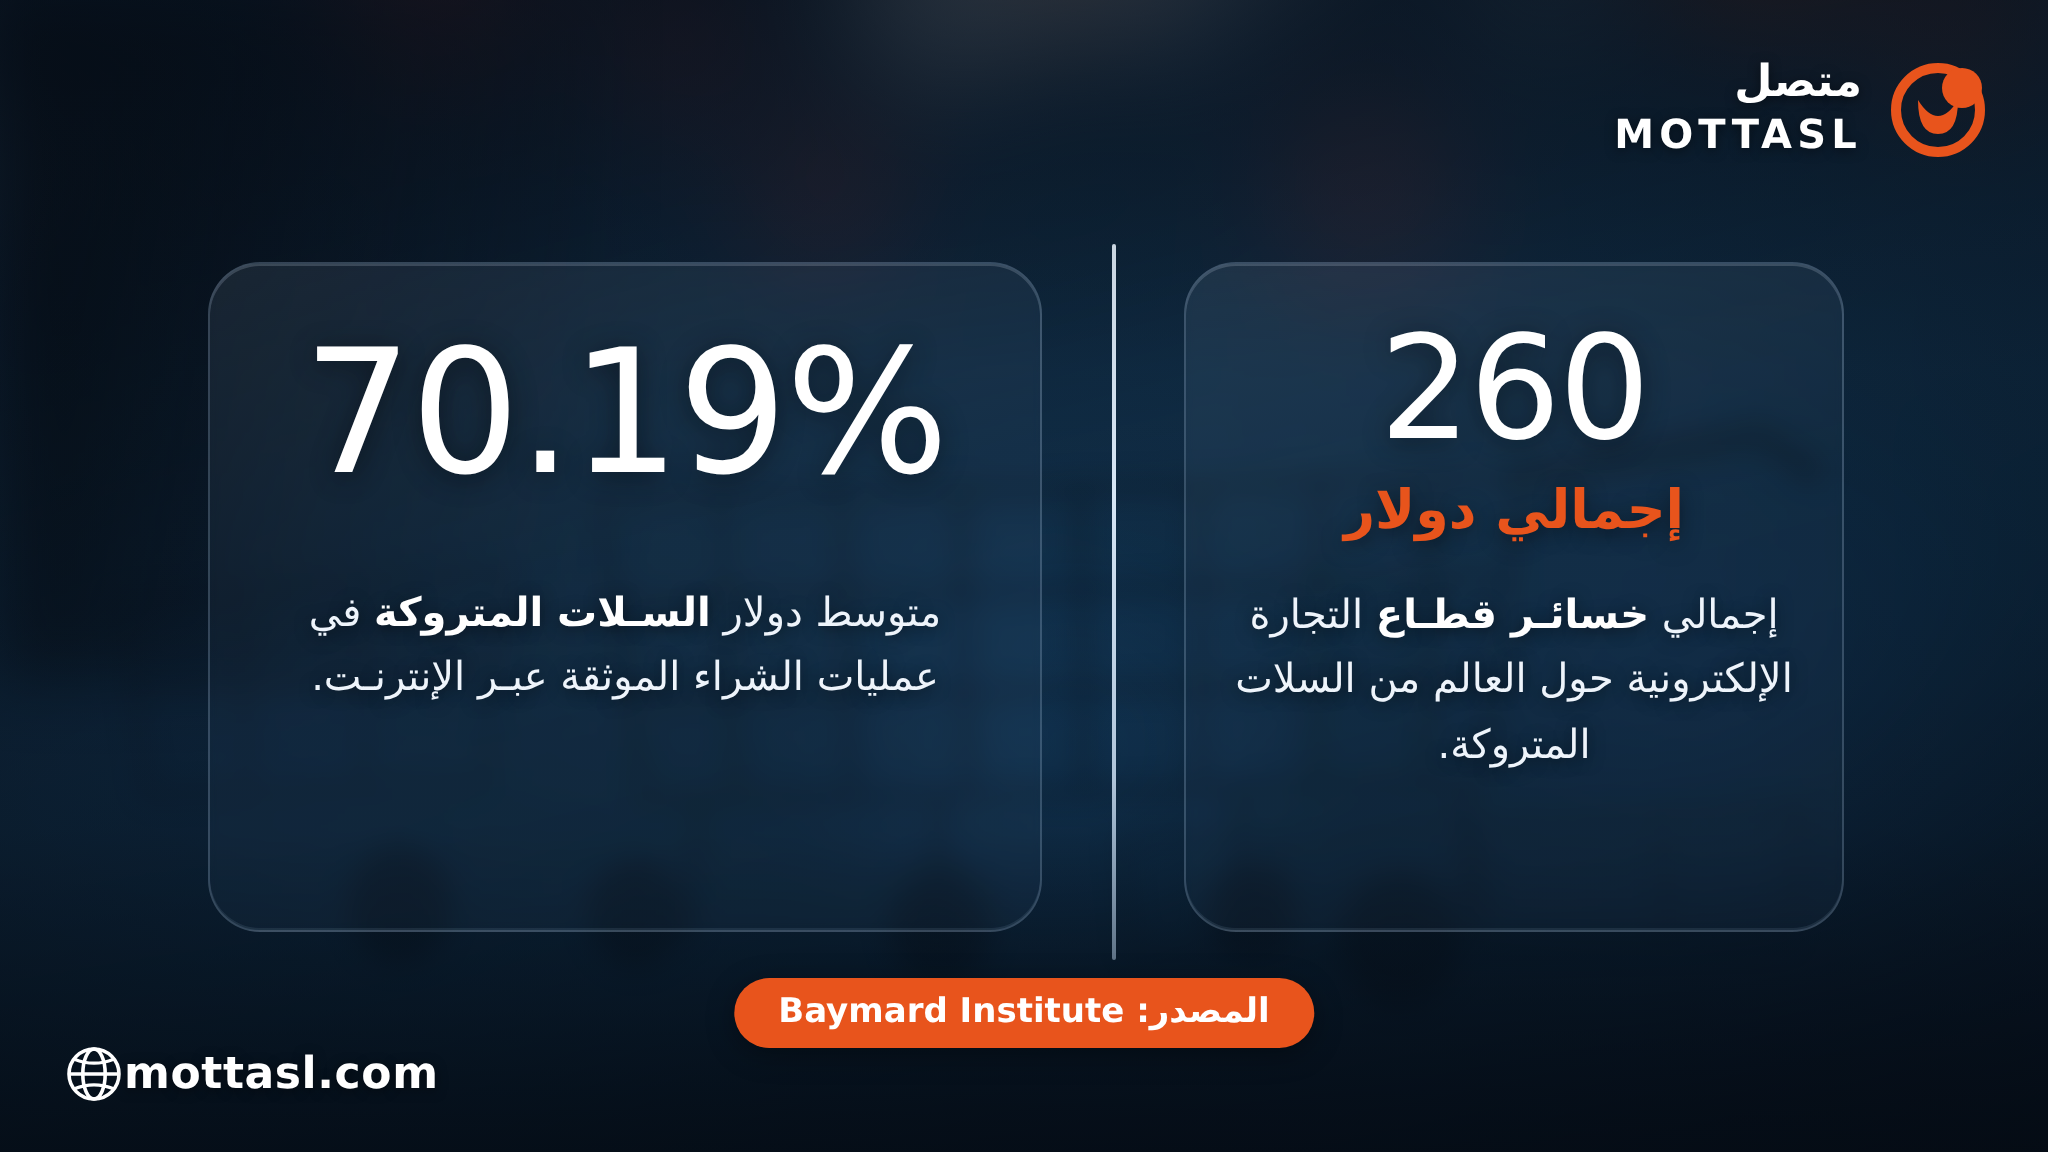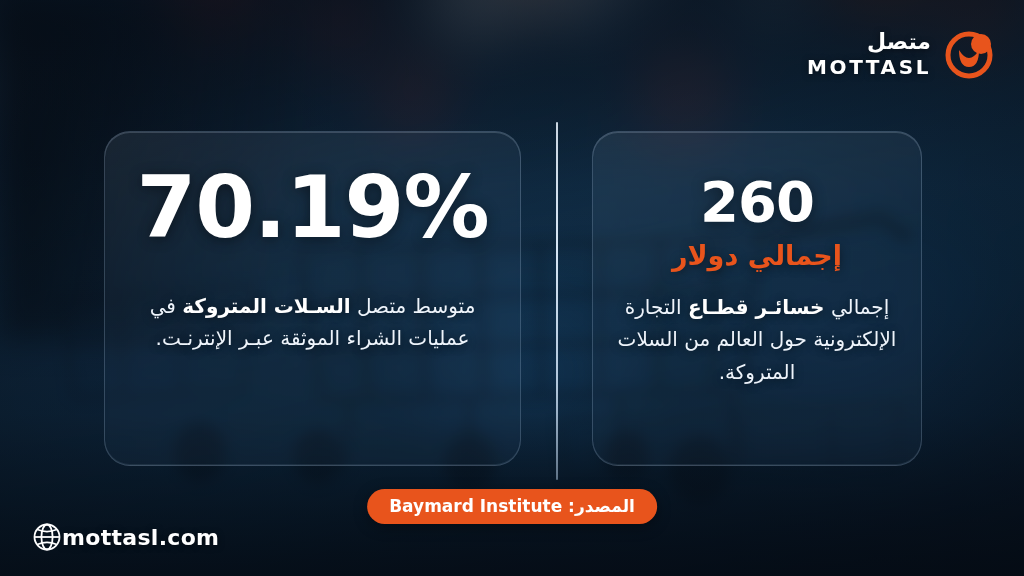--- a/index.html
+++ b/index.html
@@ -83,28 +83,28 @@
 
   .divider {
     position:absolute; left:556px; top:122px; width:2px; height:358px;
     background:linear-gradient(180deg, rgba(235,245,255,.85) 0%, rgba(225,240,255,.95) 35%, rgba(215,235,255,.80) 75%, rgba(200,225,250,.45) 100%);
     border-radius:2px;
   }
 
   
   .stat-number {
     color:#ffffff;
-    font-weight:700;
+    font-weight:400;
     letter-spacing:-1px;
     line-height:1;
     direction:ltr;
     text-shadow:0 2px 14px rgba(0,0,0,.45);
   }
   .card-left .stat-number  { font-size:86px; margin-top:14px; }
-  .card-right .stat-number { font-size:56px; margin-top:24px; }
+  .card-right .stat-number { font-size:72px; margin-top:8px; }
 
   .stat-unit {
     color:#E8541C;
     font-weight:700;
     font-size:27px;
     line-height:1;
     margin-top:12px;
     letter-spacing:.5px;
     text-shadow:0 2px 10px rgba(0,0,0,.5);
   }
@@ -228,21 +228,21 @@
         <path d="M15 22 Q15 39 25 39 Q35 39 35 22 Q30 30 25 30 Q20 30 15 22 Z" fill="#E8541C"></path>
       </svg>
     </span>
   </div>
 
   <div class="cards">
 
     <div class="card card-left">
       <div class="stat-number">70.19%</div>
       <div class="stat-body">
-        <span>متوسط متصل </span><b>السـلات المتروكة</b><span> في عمليات الشراء الموثقة عبـر الإنترنـت.</span>
+        <span>متوسط دولار </span><b>السـلات المتروكة</b><span> في عمليات الشراء الموثقة عبـر الإنترنـت.</span>
       </div>
     </div>
 
     <div class="divider"></div>
 
     <div class="card card-right">
       <div class="stat-number">260</div>
       <div class="stat-unit">إجمالي دولار</div>
       <div class="stat-body">
         <span>إجمالي </span><b>خسائـر قطـاع</b><span> التجارة الإلكترونية حول العالم من السلات المتروكة.</span>

